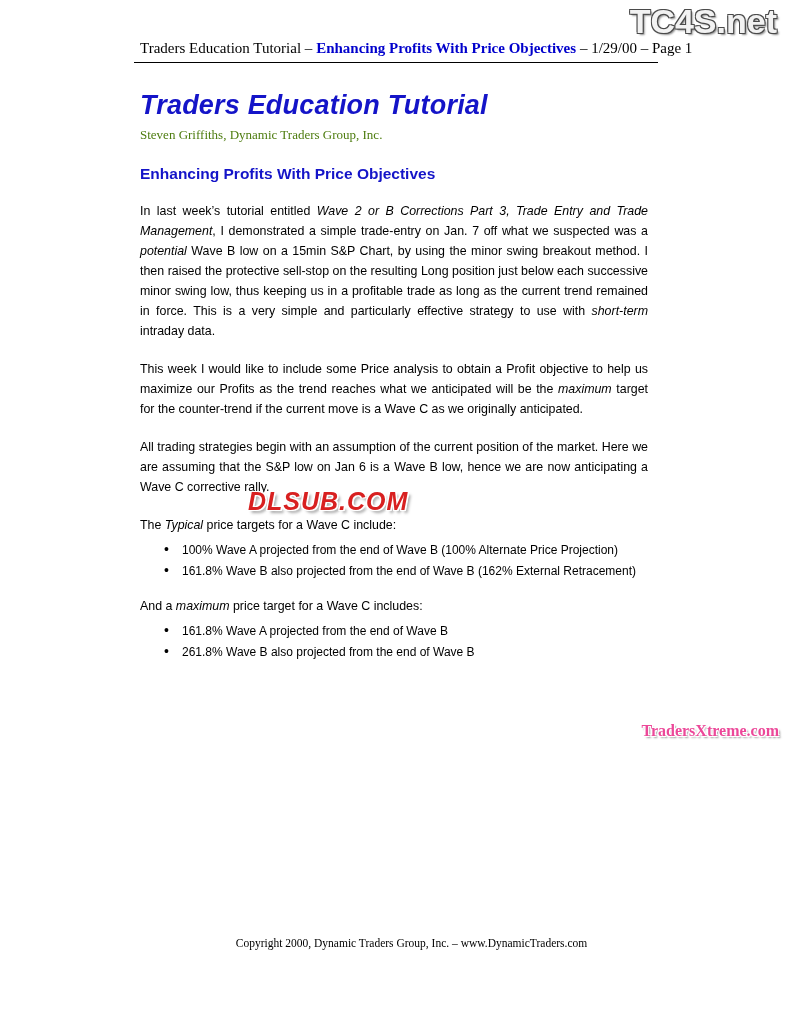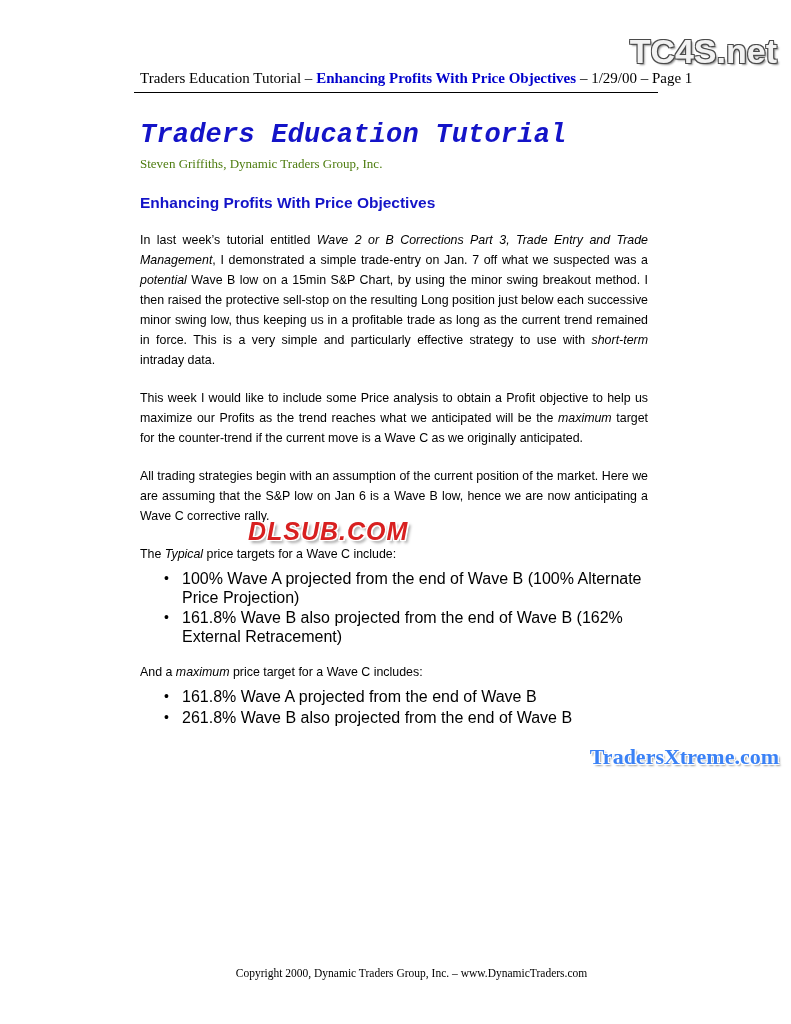--- a/index.html
+++ b/index.html
@@ -13,21 +13,20 @@
     font-family: "Liberation Serif", serif;
     position: relative;
     overflow: hidden;
   }
 
   .page {
     position: relative;
     width: 791px;
     height: 746px;
     box-sizing: border-box;
-    margin-top: 30px;
   }
 
   
   .tc4s-watermark {
     position: absolute;
     top: 2px;
     right: 14px;
     font-family: "Liberation Sans", sans-serif;
     font-weight: bold;
     font-size: 34px;
@@ -67,21 +66,21 @@
 
   
   .content {
     position: absolute;
     left: 140px;
     top: 90px;
     width: 508px;
   }
 
   h1.doc-title {
-    font-family: Liberation Mono, monospace;
+    font-family: Liberation Sans, sans-serif;
     font-style: italic;
     font-weight: bold;
     font-size: 27px;
     color: #1414c8;
     margin: 0 0 6px 0;
     letter-spacing: 0.2px;
   }
 
   .byline {
     font-family: "Liberation Serif", serif;
@@ -105,21 +104,21 @@
     color: #000;
     text-align: justify;
     margin: 0 0 18px 0;
   }
   p.para.tight { margin-bottom: 6px; }
 
   .it { font-style: italic; }
 
   ul.bullets {
     font-family: "Liberation Sans", sans-serif;
-    font-size: 16px;
+    font-size: 12px;
     line-height: 18.6px;
     color: #000;
     margin: 0 0 16px 0;
     padding-left: 42px;
     list-style: none;
   }
   ul.bullets li {
     position: relative;
     margin-bottom: 2px;
     text-align: left;
@@ -165,22 +164,22 @@
     font-size: 11.5px;
     color: #000;
   }
 
   .tx-watermark {
     position: absolute;
     bottom: 6px;
     right: 12px;
     font-family: "Liberation Serif", serif;
     font-weight: bold;
-    font-size: 22px;
-    color: #3b82f6;
+    font-size: 16px;
+    color: #ec4899;
     text-shadow:
       -1px -1px 0 #ffffff,
        1px -1px 0 #ffffff,
       -1px  1px 0 #ffffff,
        1px  1px 0 #ffffff,
        2px 2px 2px rgba(0,0,0,0.4);
     z-index: 40;
     white-space: nowrap;
   }
 </style>

